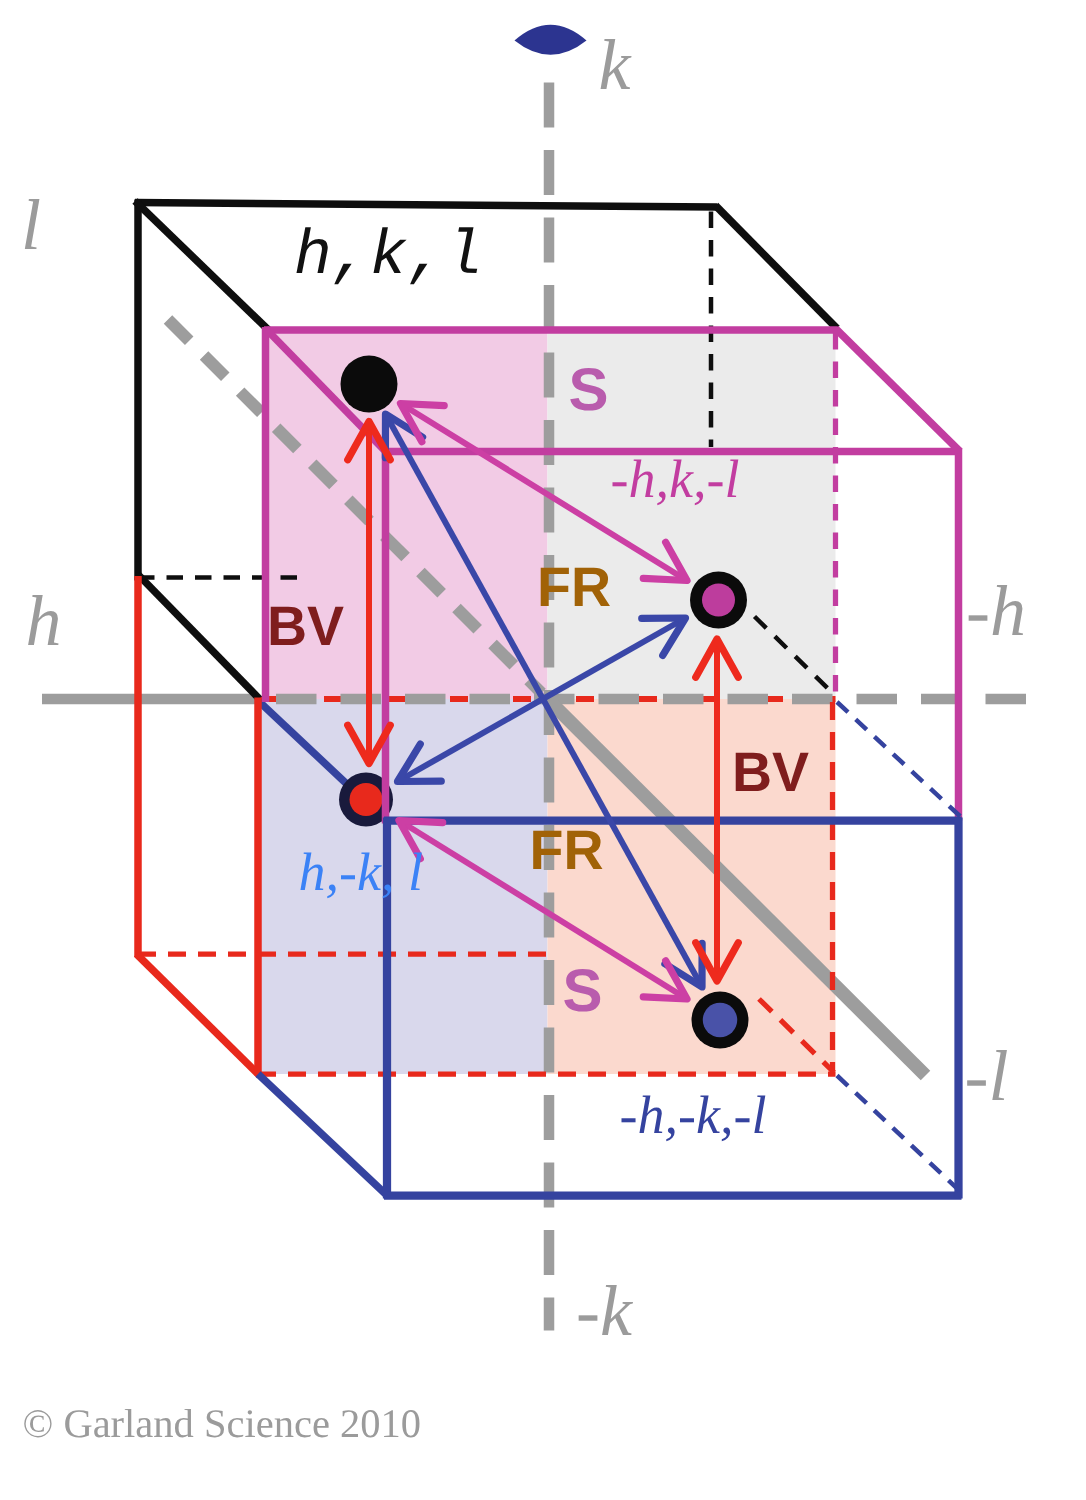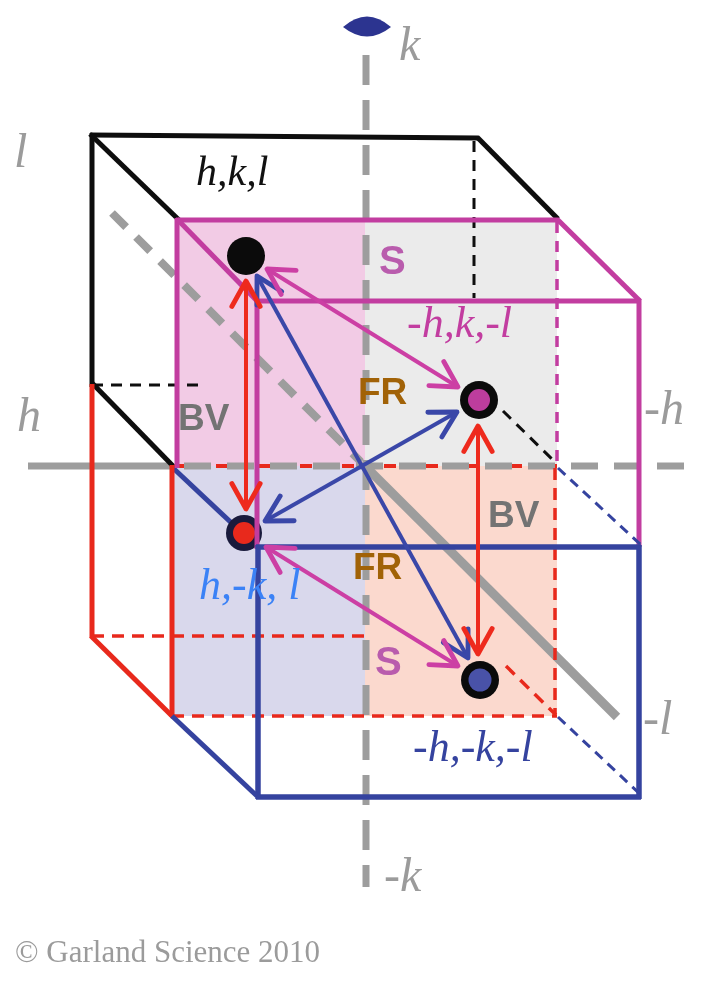--- a/index.html
+++ b/index.html
@@ -1,30 +1,30 @@
 <!DOCTYPE html>
 <html><head>
 <meta charset="utf-8">
 <style>
   html,body{margin:0;padding:0;background:#ffffff;}
   #fig{position:relative;width:724px;height:1000px;background:#ffffff;overflow:hidden;
        font-family:"Liberation Serif","DejaVu Serif",serif;}
   #fig svg{position:absolute;left:0;top:0;}
   .lbl{position:absolute;line-height:1;white-space:pre;}
   .ax{font-style:italic;font-size:48px;color:#9b9b9b;}
-  .refl{font-style:italic;font-size:44px;}
+  .refl{font-style:italic;font-size:36px;}
   .refl-hkl{color:#111111;font-size:42px;}
   .refl-mag{color:#c23da0;}
   .refl-red{color:#3b82f6;}
   .refl-blue{color:#35439f;text-align:center;}
   .rel{font-family:"Liberation Sans","DejaVu Sans",sans-serif;font-weight:bold;font-size:37px;}
   .rel-fr{color:#a16207;}
-  .rel-bv{color:#737373;}
+  .rel-bv{color:#7f1d1d;}
   .rel-s{color:#b95cad;font-size:40px;}
-  .copyright{font-size:31px;color:#9b9b9b;}
+  .copyright{font-size:27px;color:#9b9b9b;}
   
   .st-gray{stroke:#9d9d9d;}
   .st-black{stroke:#0e0e0e;}
   .st-mag{stroke:#c23da0;}
   .st-red{stroke:#e8291c;}
   .st-blue{stroke:#35439f;}
   .ar-blue{stroke:#3a47a8;}
   .ar-red{stroke:#ee2a1d;}
   .ar-mag{stroke:#cc3fa4;}
   line{fill:none;}
@@ -138,21 +138,21 @@
     <path d="M343 27 Q367 6 391 27 Q367 46 343 27 Z" fill="#2c3490"></path>
   </svg>
 
   <span class="lbl ax" style="left:399px;top:20px;">k</span>
   <span class="lbl ax" style="left:384px;top:851px;">-k</span>
   <span class="lbl ax" style="left:17px;top:391px;">h</span>
   <span class="lbl ax" style="left:644px;top:384px;">-h</span>
   <span class="lbl ax" style="left:14px;top:127px;">l</span>
   <span class="lbl ax" style="left:643px;top:694px;">-l</span>
 
-  <span class="lbl refl refl-hkl" style="left:196px;top:150px;">h,k,l</span>
+  <span class="lbl refl refl-hkl" style="left:196px;top:150px;font-family:Liberation Mono, monospace;">h,k,l</span>
   <span class="lbl refl refl-mag" style="left:407px;top:301px;">-h,k,-l</span>
   <span class="lbl refl refl-red" style="left:199px;top:563px;">h,-k, l</span>
   <span class="lbl refl refl-blue" style="left:413px;top:725px;">-h,-k,-l</span>
 
   <span class="lbl rel rel-fr" style="left:358px;top:373px;">FR</span>
   <span class="lbl rel rel-fr" style="left:353px;top:548px;">FR</span>
   <span class="lbl rel rel-bv" style="left:178px;top:399px;">BV</span>
   <span class="lbl rel rel-bv" style="left:488px;top:496px;">BV</span>
   <span class="lbl rel rel-s" style="left:379px;top:240px;">S</span>
   <span class="lbl rel rel-s" style="left:375px;top:641px;">S</span>

